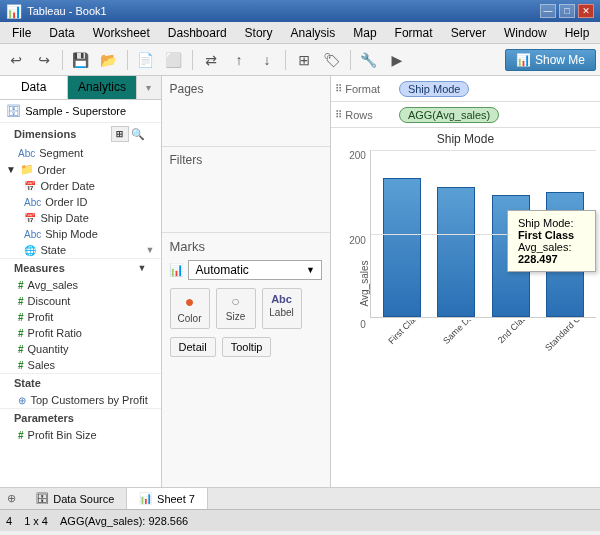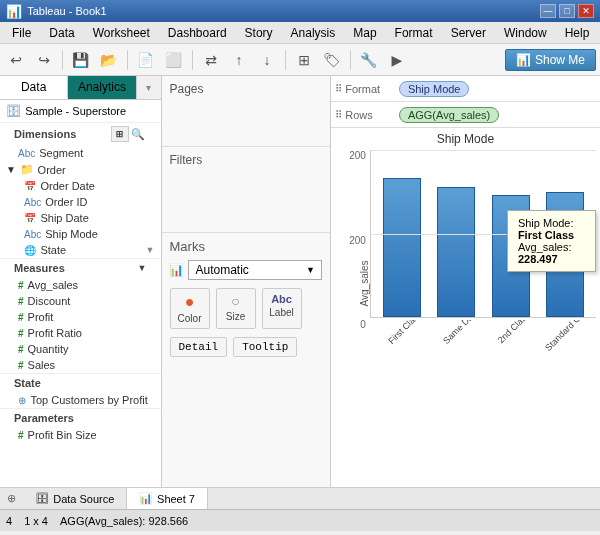--- a/index.html
+++ b/index.html
@@ -192,21 +192,20 @@
       display: flex;
       gap: 6px;
     }
     .dt-btn {
       padding: 3px 8px;
       border: 1px solid #ccc;
       background: #f5f5f5;
       cursor: pointer;
       font-size: 11px;
       border-radius: 2px;
-      font-family: Liberation Mono, monospace;
     }
 
     
     .right-panel {
       flex: 1;
       background: white;
       display: flex;
       flex-direction: column;
     }
     .shelf-row {

